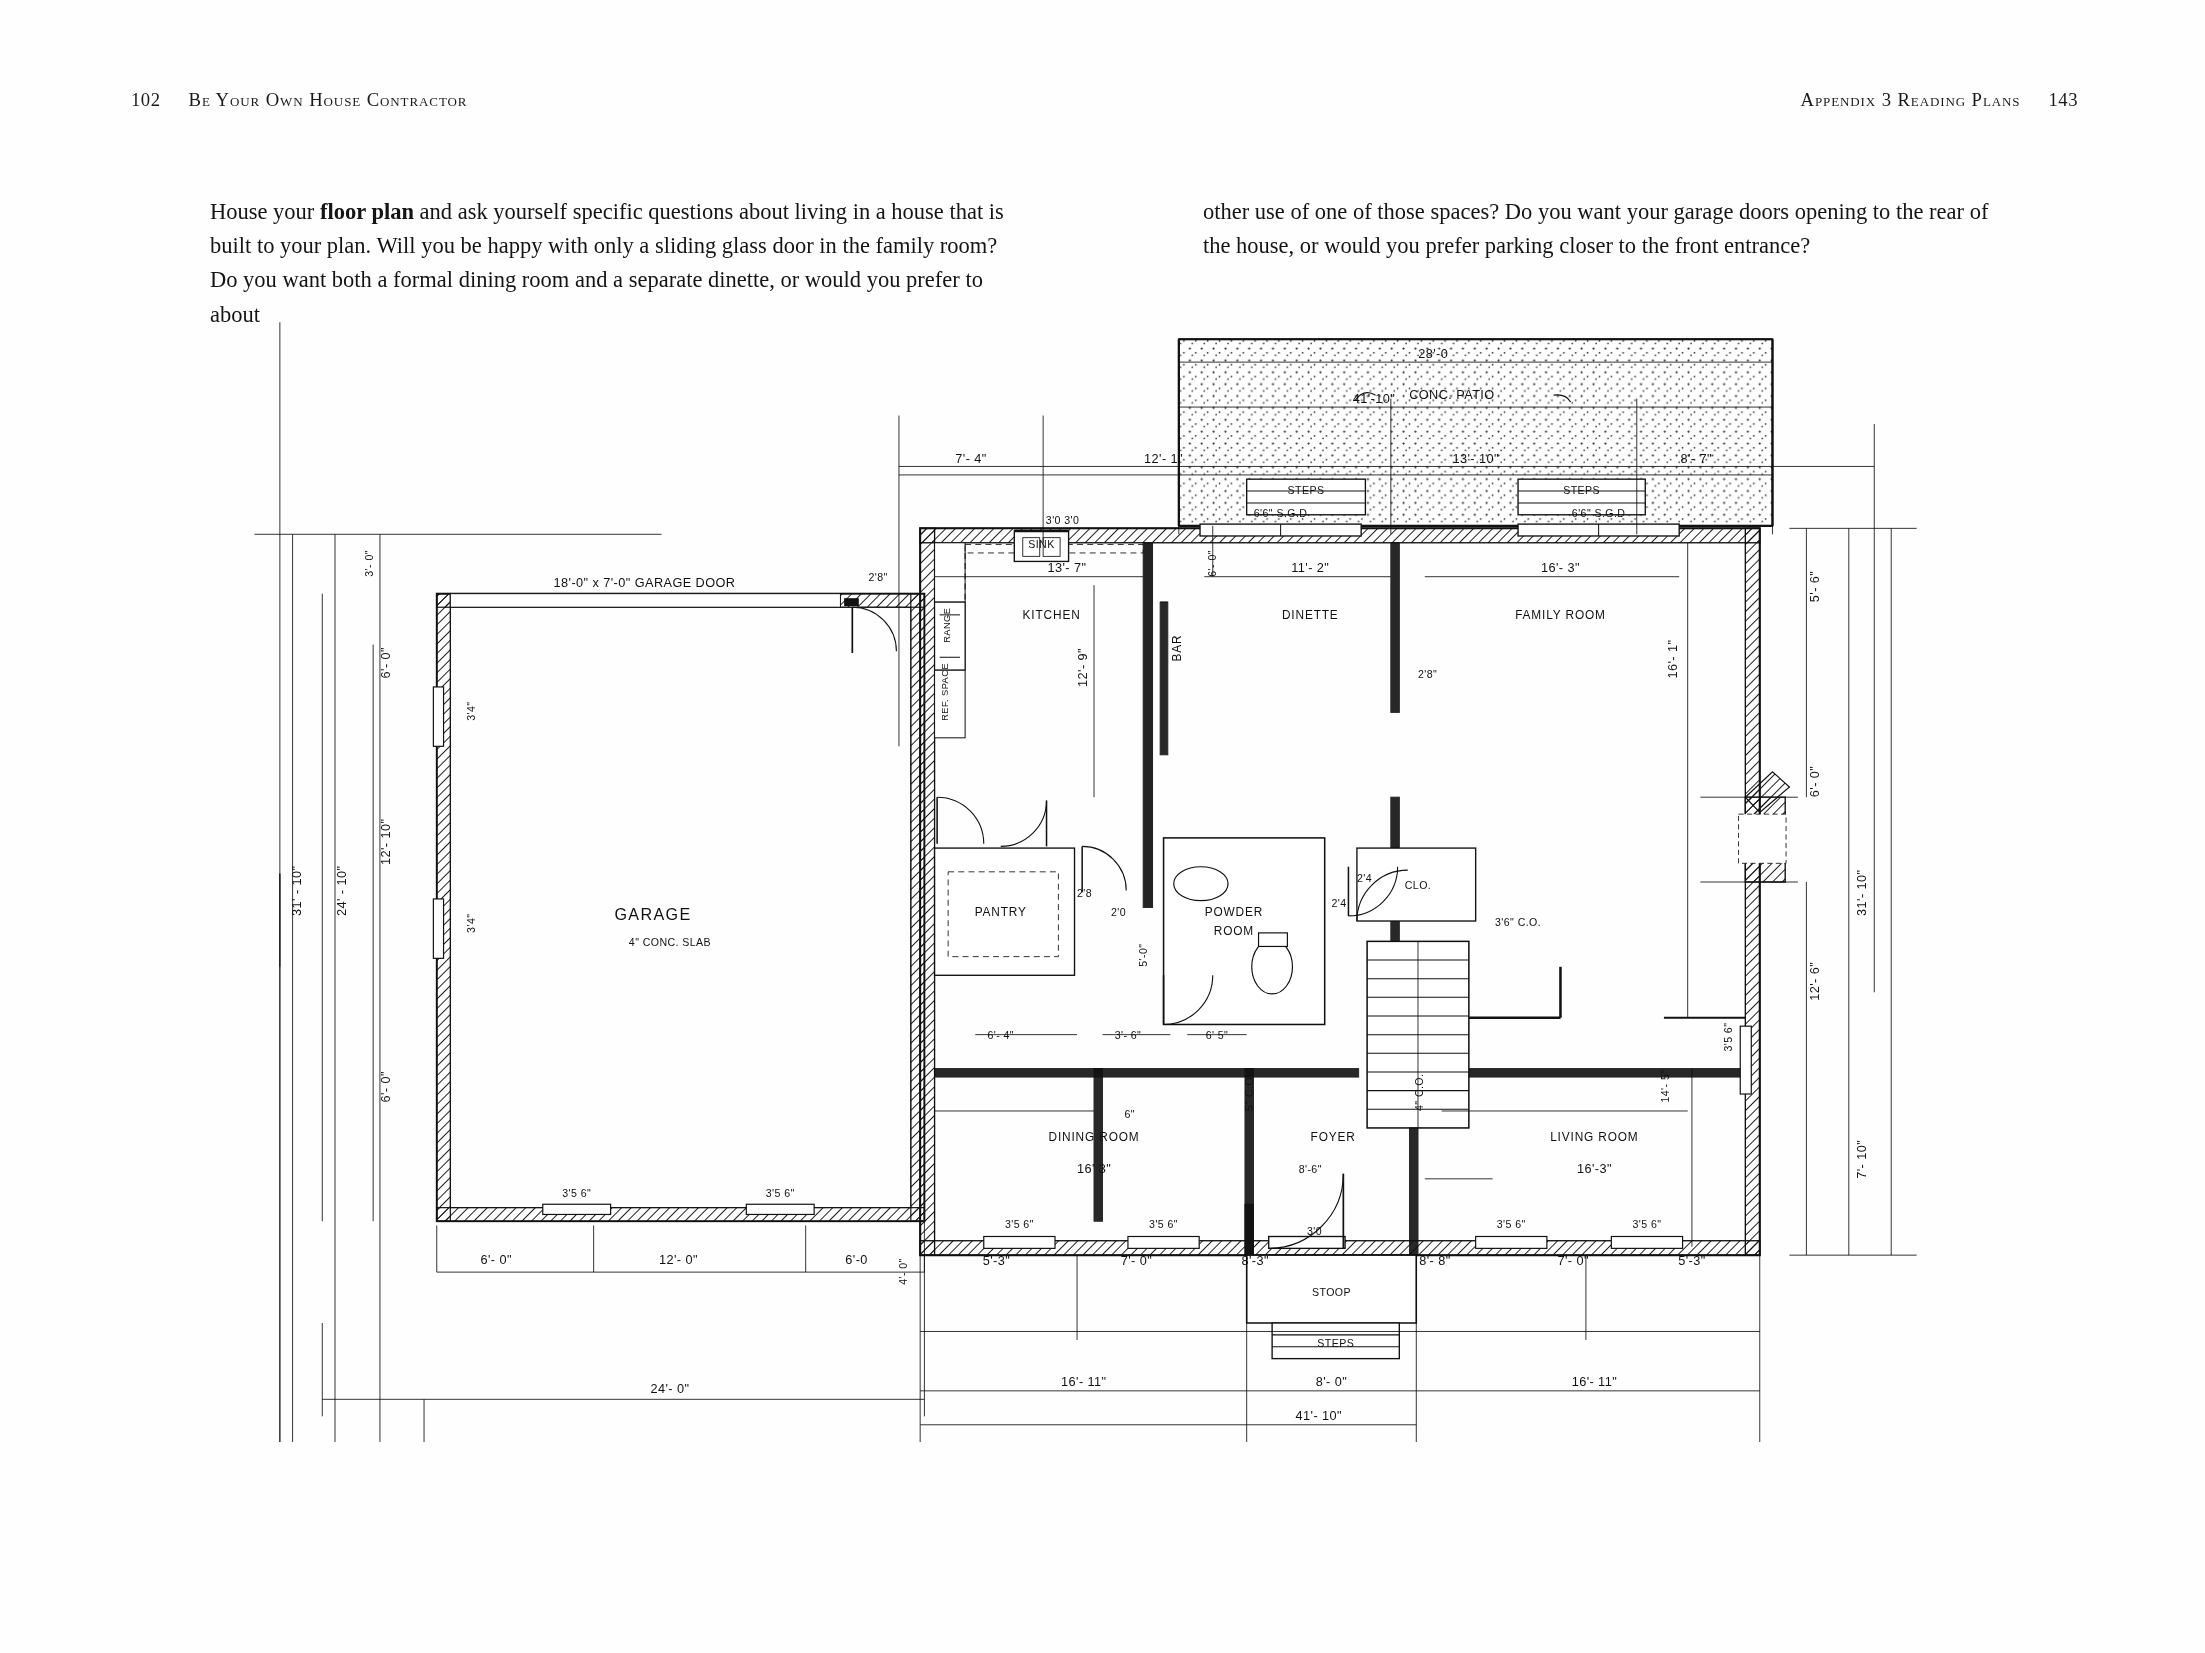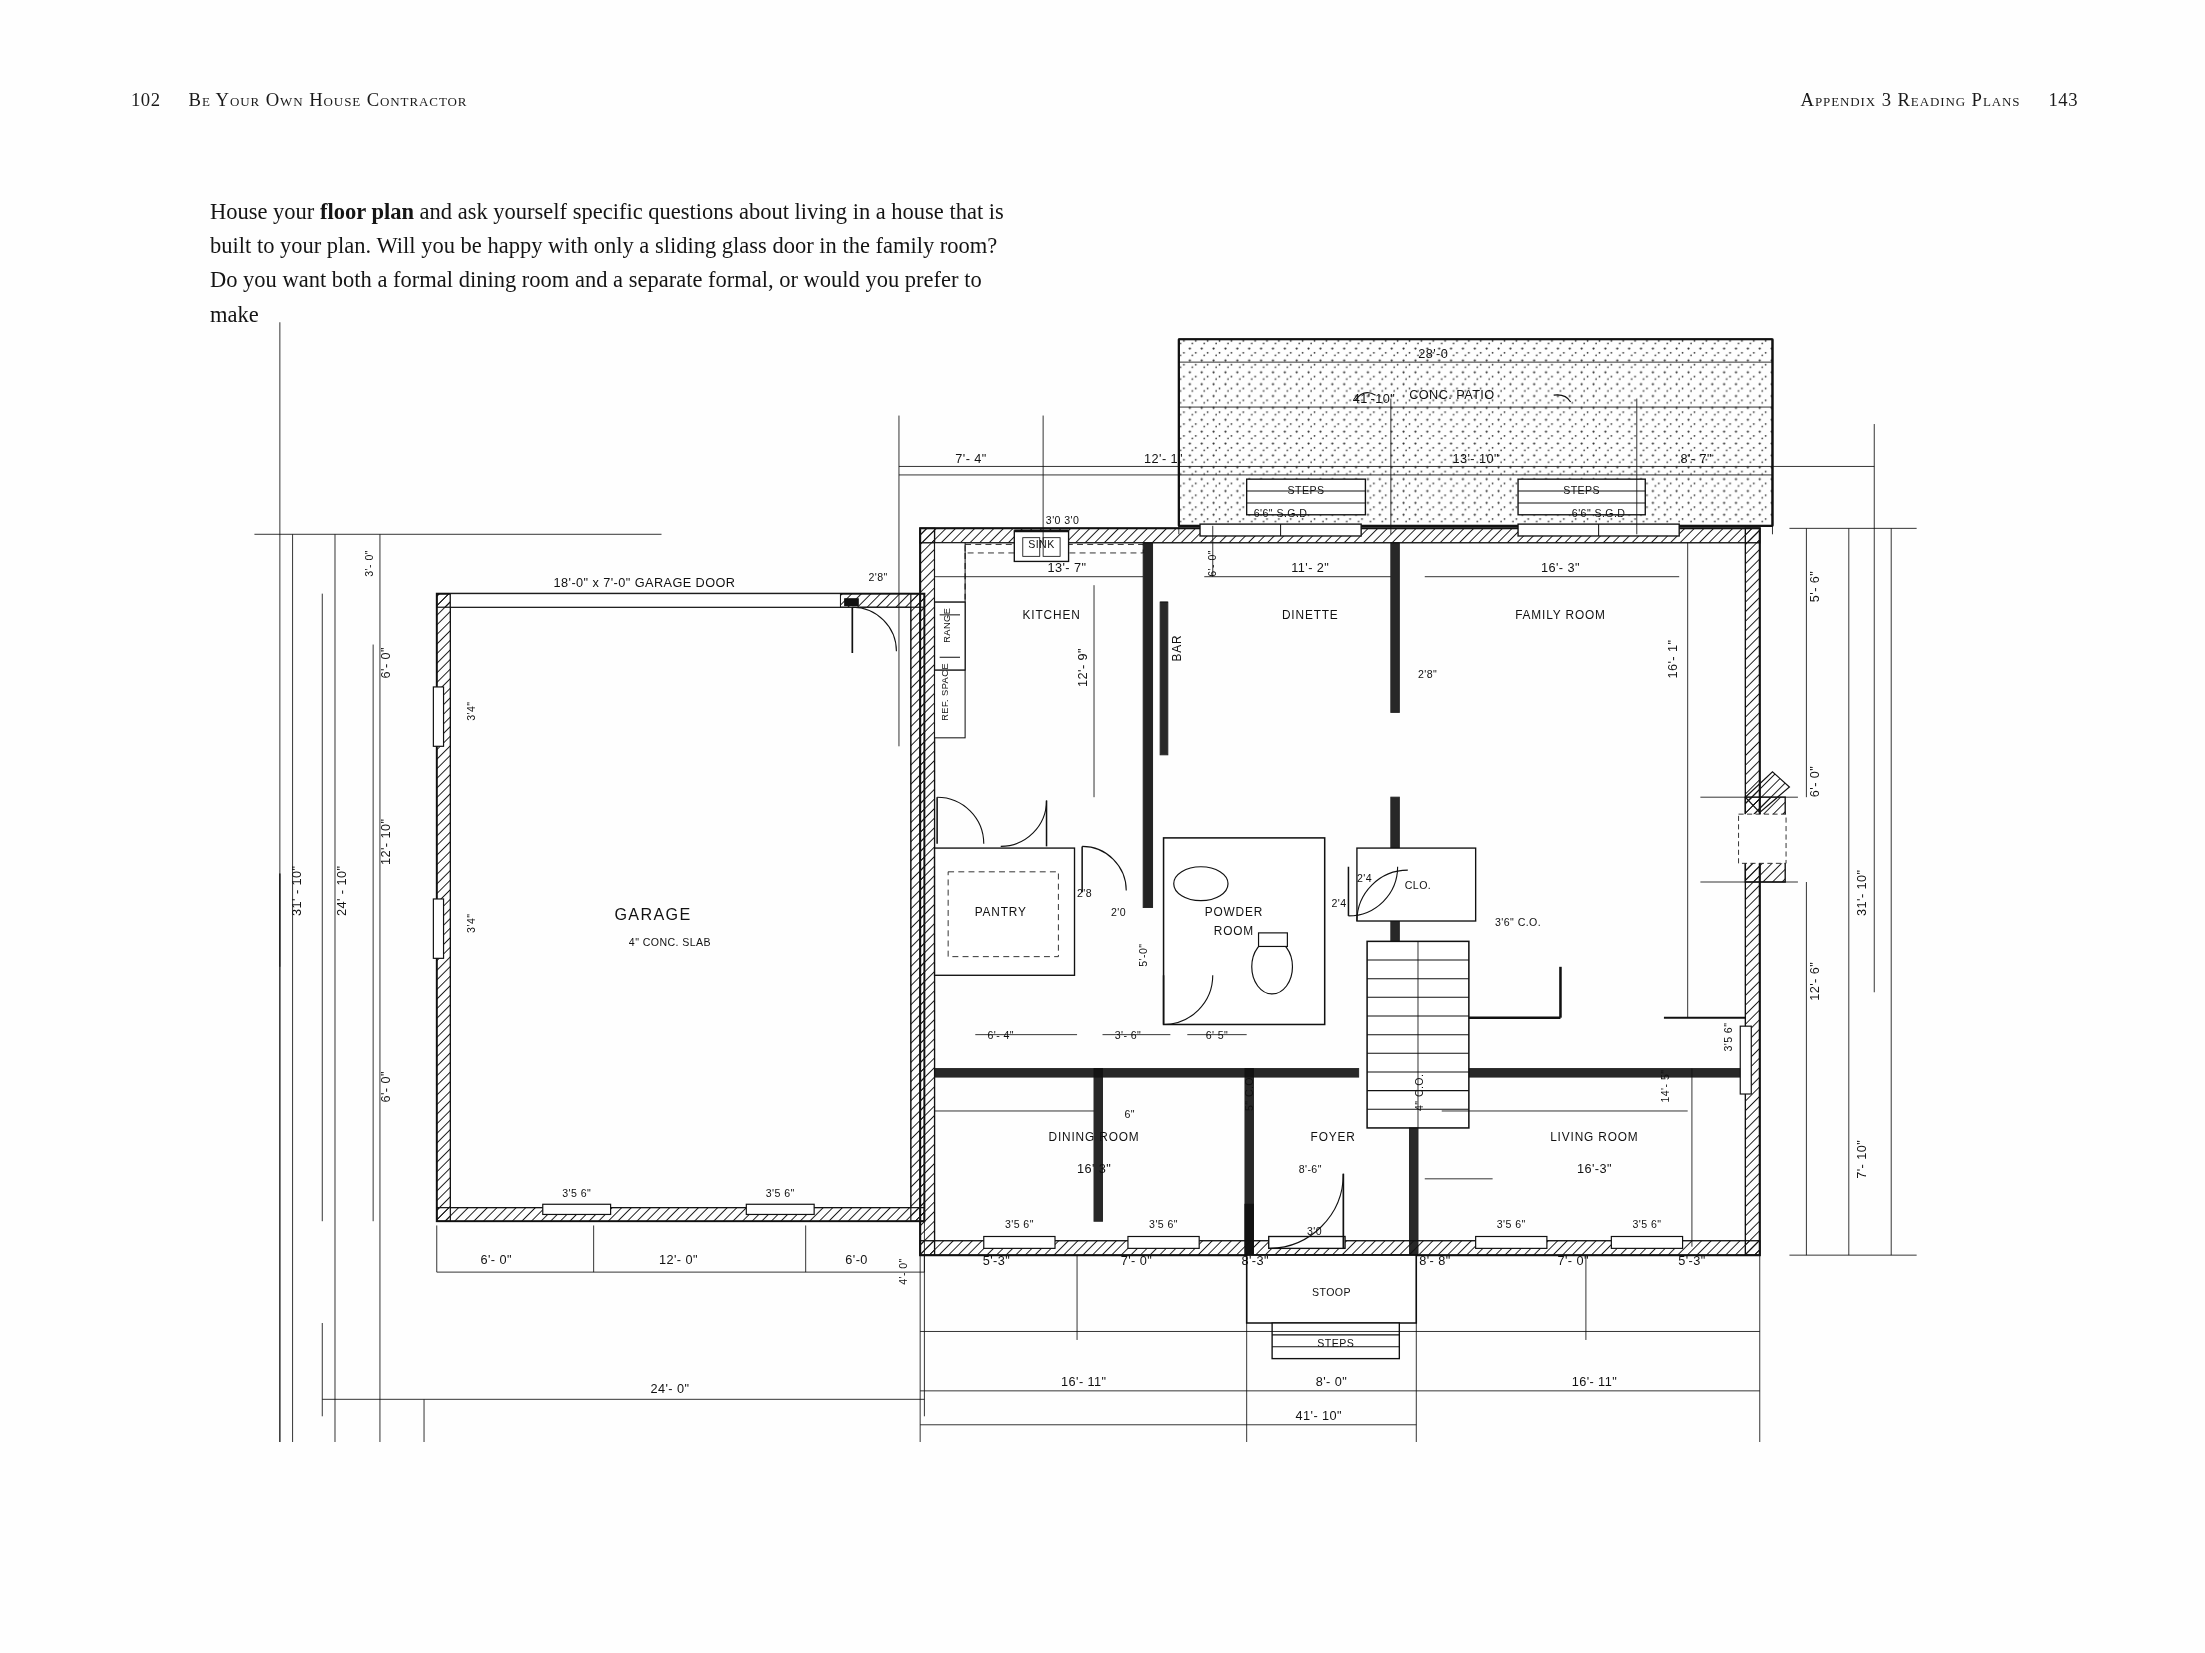--- a/index.html
+++ b/index.html
@@ -92,21 +92,24 @@
   <div class="runhead left">
     <span class="folio">102</span>
     <span class="title">Be Your Own House Contractor</span>
   </div>
   <div class="runhead right">
     <span class="title">Appendix 3  Reading Plans</span>
     <span class="folio">143</span>
   </div>
 
   <div class="col left">
-    <span>House your </span><b>floor plan</b><span> and ask yourself specific questions about living in a house that is built to your plan. Will you be happy with only a sliding glass door in the family room? Do you want both a formal dining room and a separate formal, or would you prefer to make</span>
+    <span>House your </span><b>floor plan</b><span> and ask yourself specific questions about living in a house that is built to your plan. Will you be happy with only a sliding glass door in the family room? Do you want both a formal dining room and a separate dinette, or would you prefer to about</span>
+  </div>
+  <div class="col right">
+    <span>other use of one of those spaces? Do you want your garage doors opening to the rear of the house, or would you prefer parking closer to the front entrance?</span>
   </div>
 
   <div class="plan">
     <svg viewBox="0 0 2600 1320" width="2205" height="1120" xmlns="http://www.w3.org/2000/svg">
       <defs>
         <pattern id="hatch" width="8" height="8" patternTransform="rotate(45)" patternUnits="userSpaceOnUse">
           <line x1="0" y1="0" x2="0" y2="8" stroke="#111" stroke-width="2.2"></line>
         </pattern>
         <pattern id="stipple" width="14" height="14" patternUnits="userSpaceOnUse">
           <circle cx="3" cy="3" r="1.3" fill="#333"></circle>

